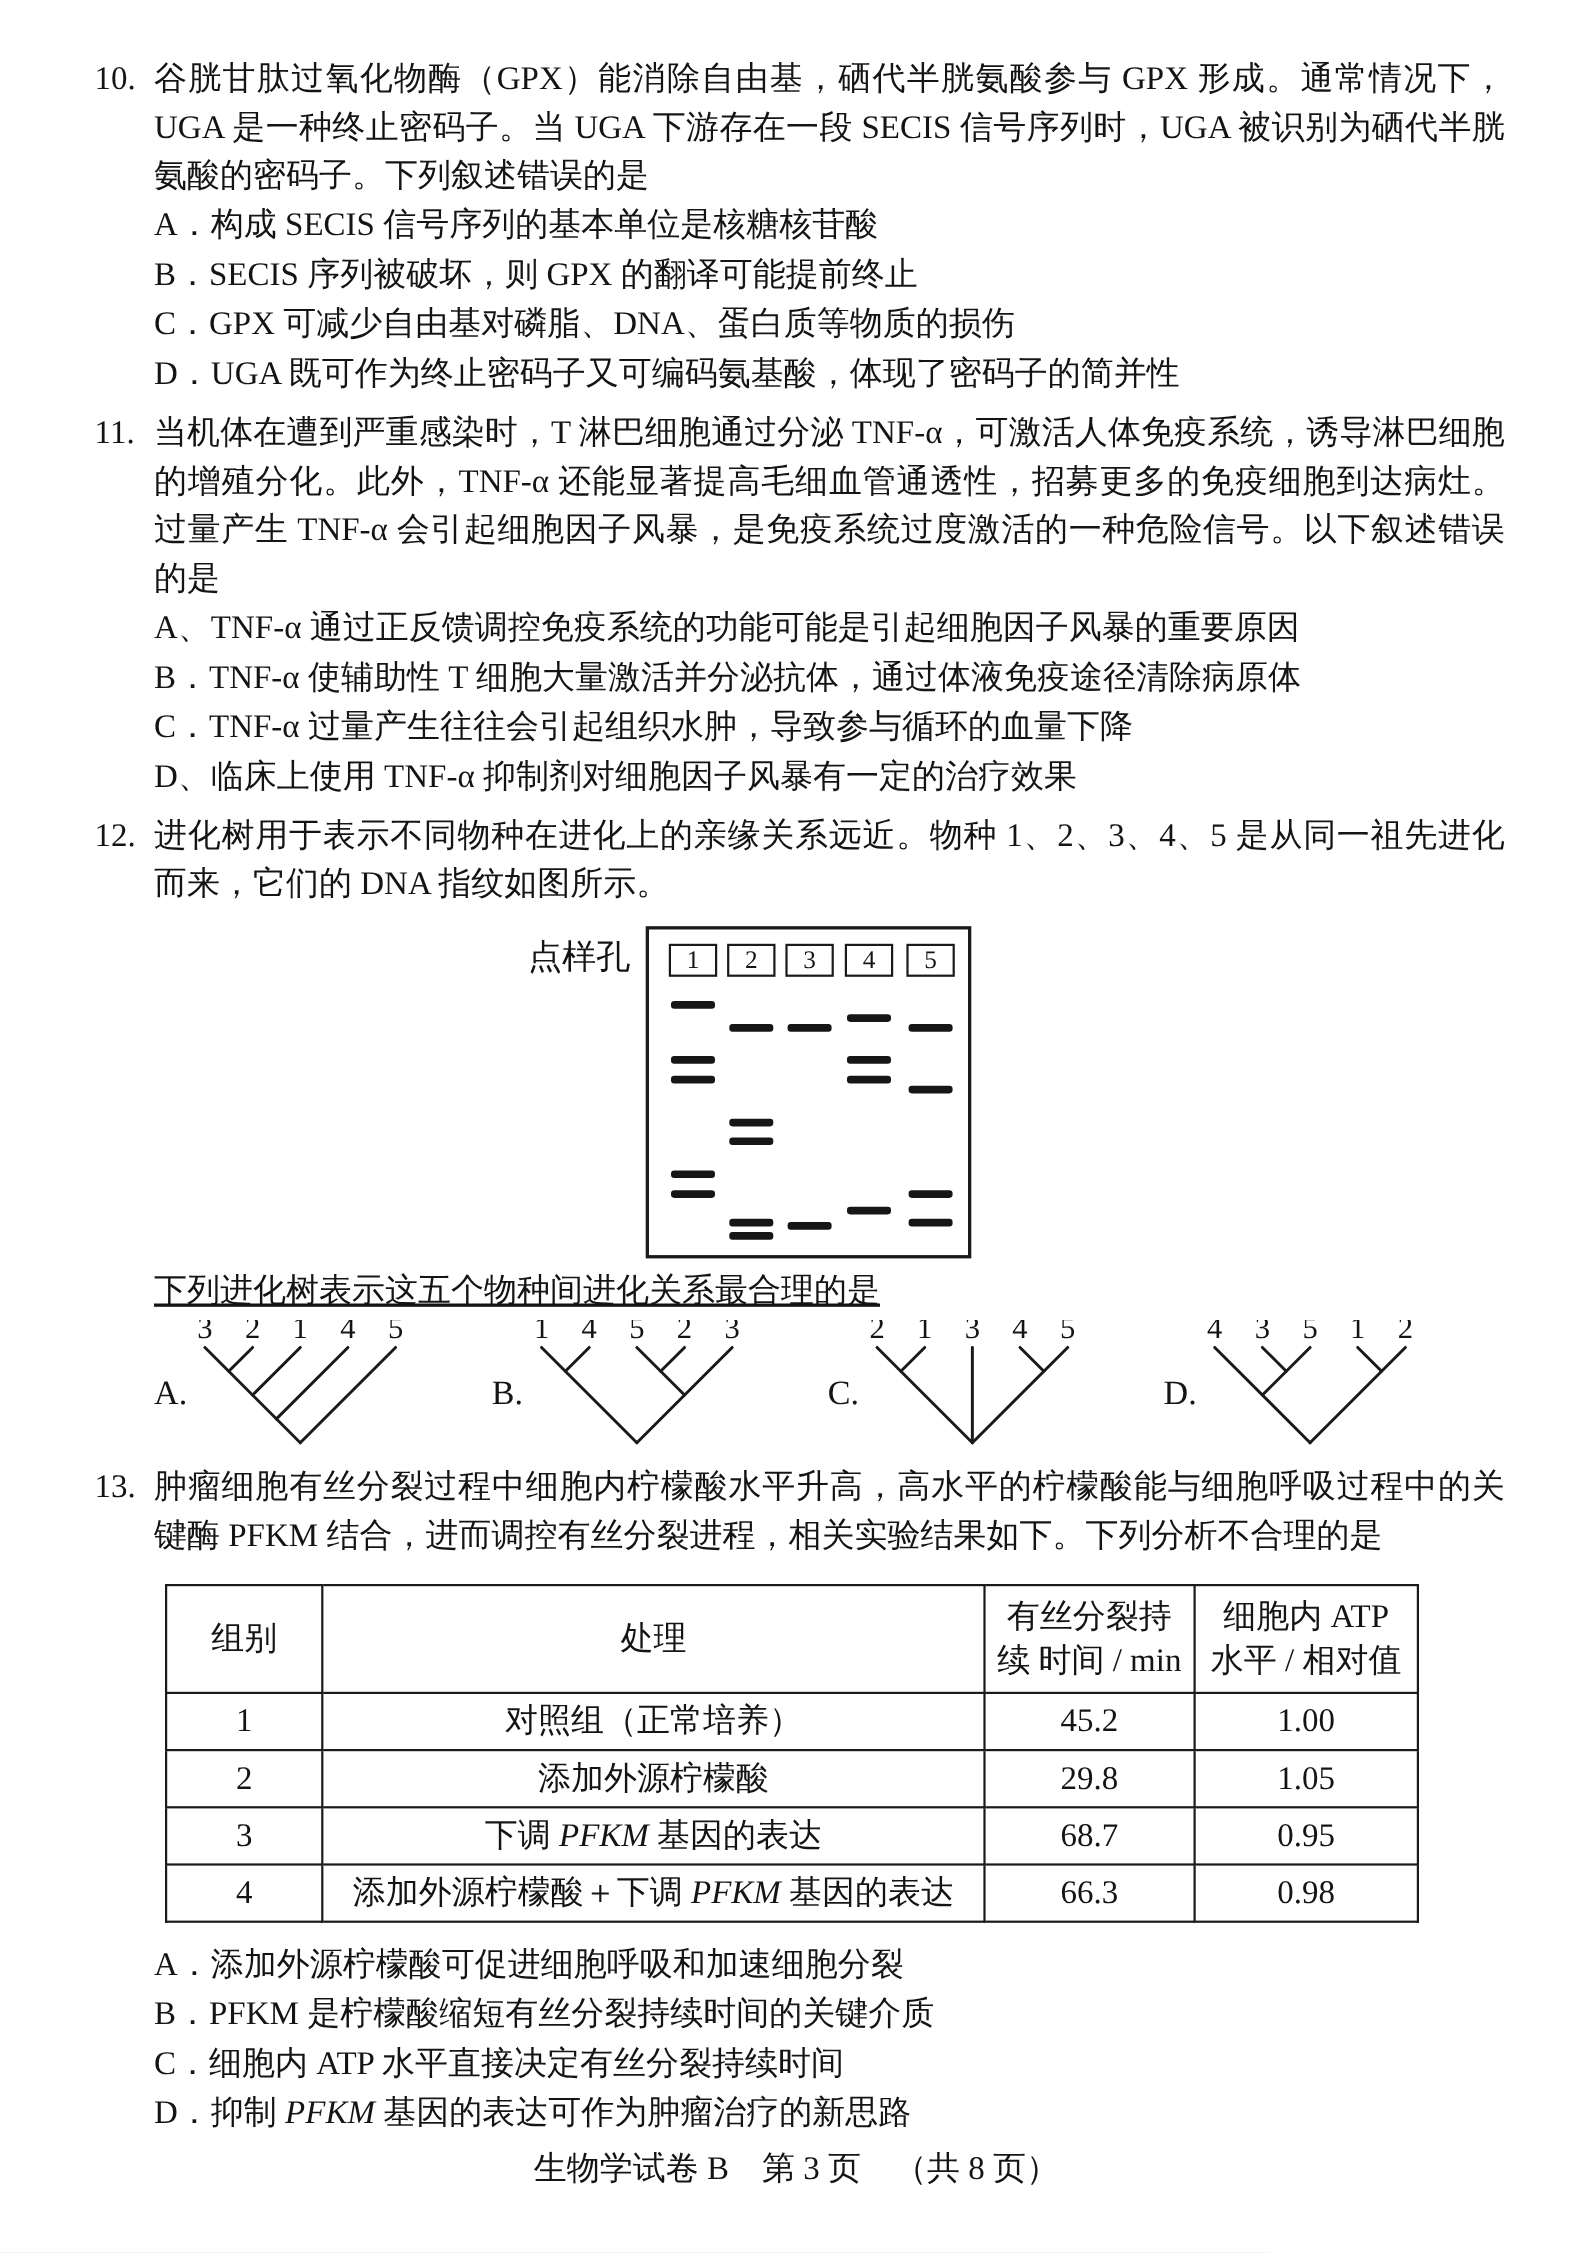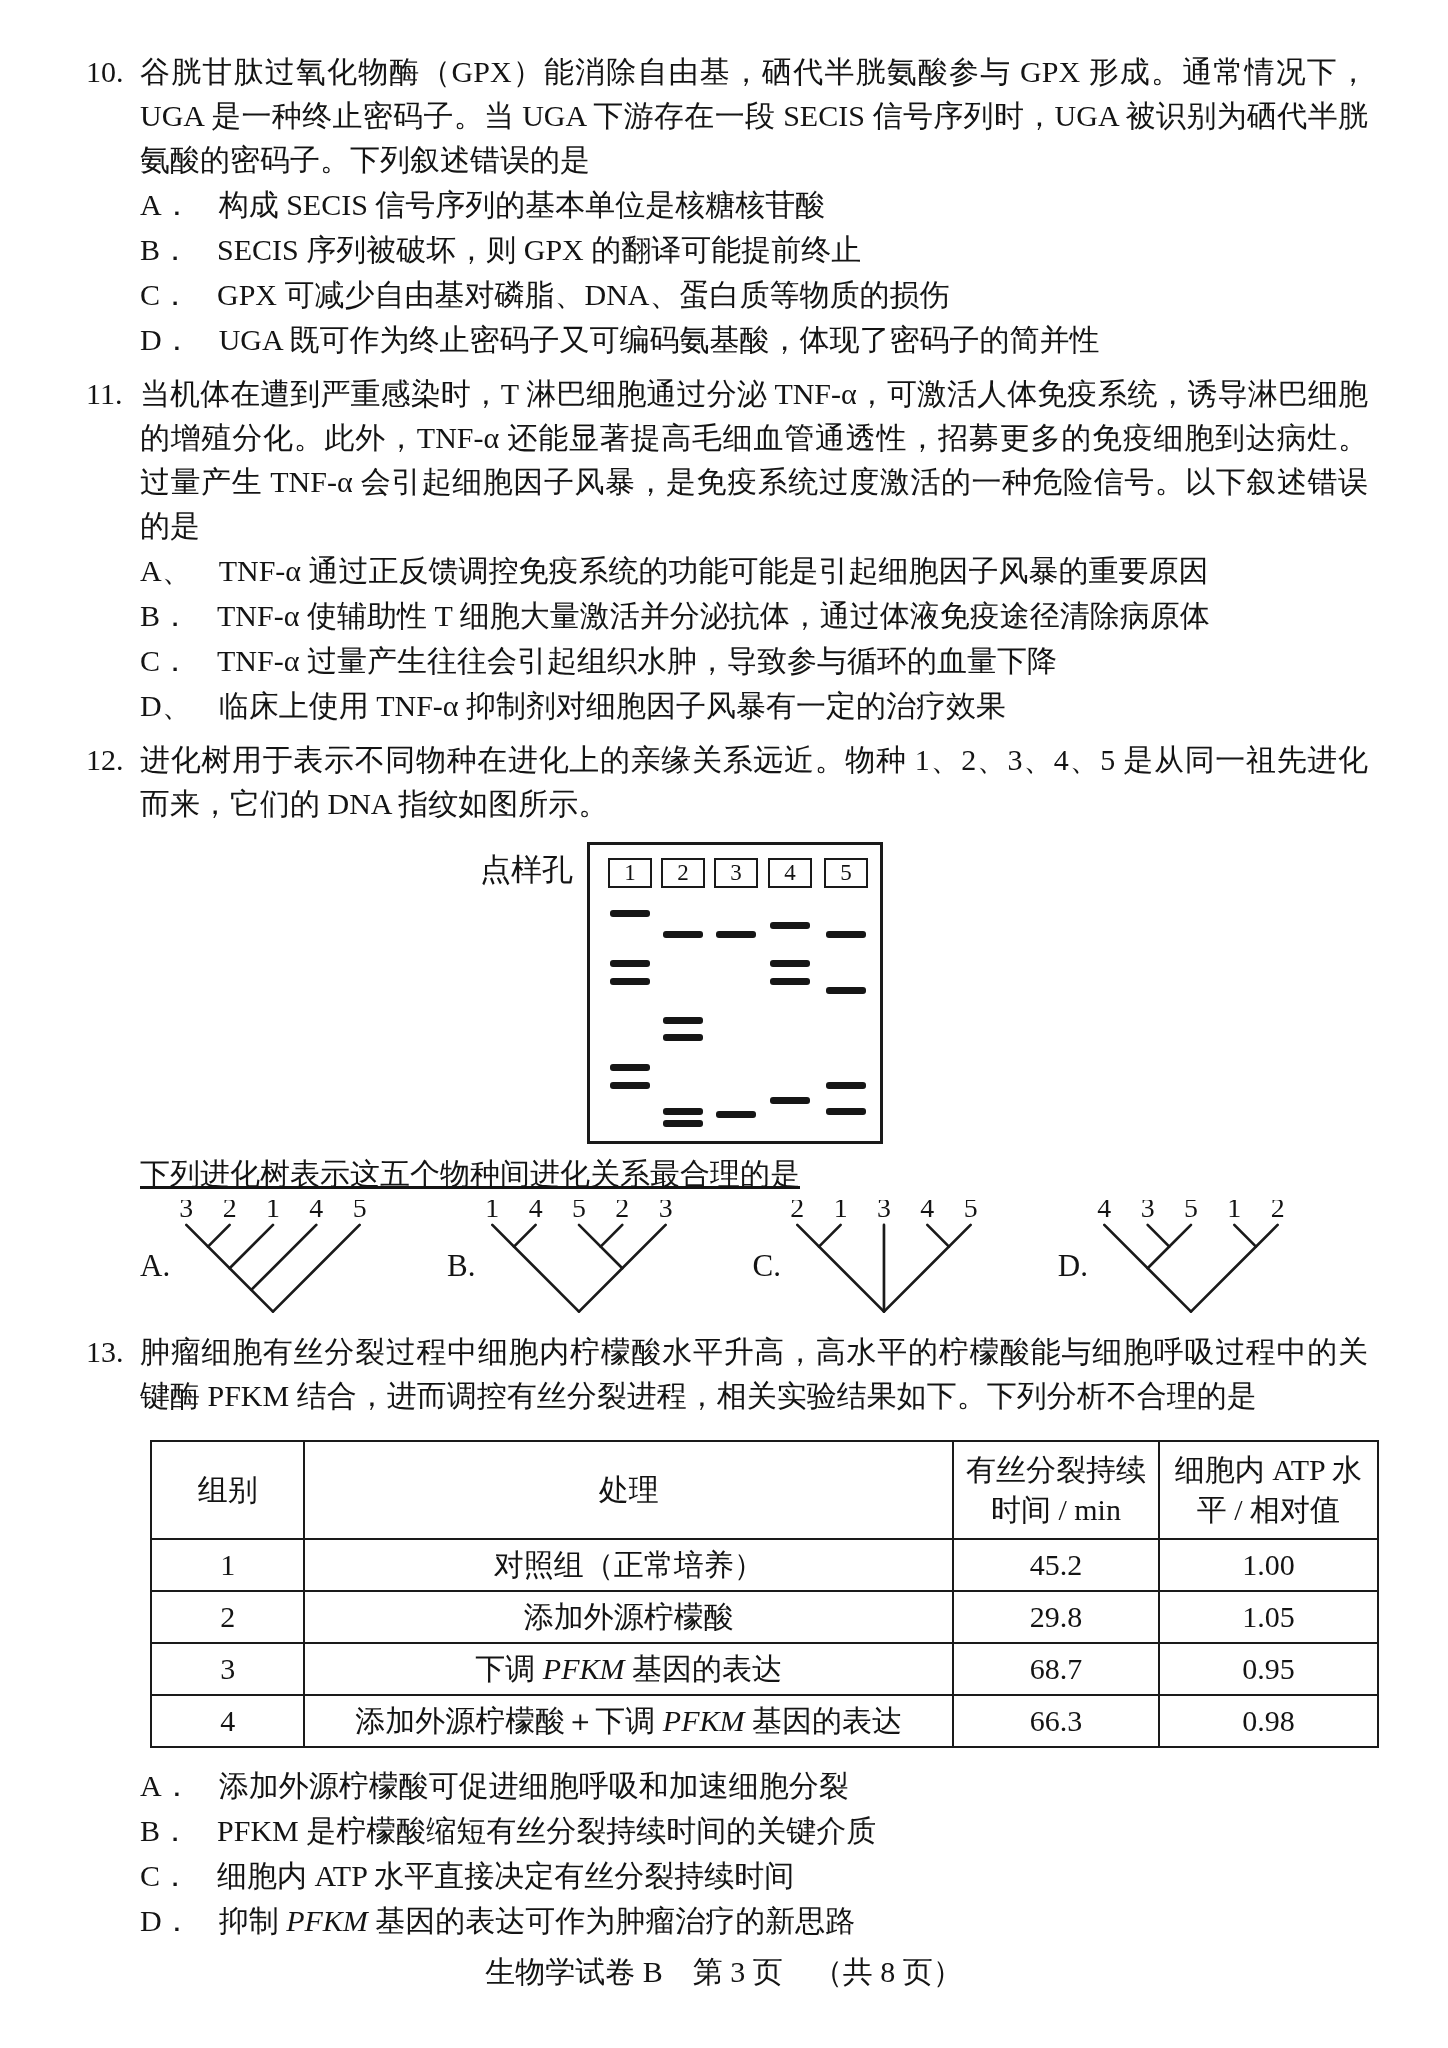--- a/index.html
+++ b/index.html
@@ -16,21 +16,21 @@
   }
   .content { padding:50px 80px 0 86px; }
 
   .q { display:flex; margin-bottom:10px; }
   .qnum { flex:0 0 54px; }
   .qbody { flex:1; min-width:0; }
   .stem { text-align:justify; }
 
   .opt { display:flex; margin-top:1px; }
   .opt-label { flex:0 0 auto; white-space:pre; }
-  .opt-text { flex:1;margin-left:27px; }
+  .opt-text { flex:1; }
 
   .gene { font-style:italic; }
 
   
   .gel-row { display:flex; align-items:flex-start; margin:16px 0 8px 340px; }
   .well-label { font-size:31px; margin:6px 14px 0 0; white-space:nowrap; }
   .gel-box {
     position:relative; width:290px; height:296px;
     border:3px solid #1a1a1a; background:#fff; flex:0 0 auto;
   }
@@ -50,21 +50,21 @@
   .trees { display:flex; justify-content:space-between; width:1150px; margin-top:4px; }
   .tree-opt { display:flex; align-items:flex-start; }
   .tree-letter { margin:44px 6px 0 0; font-size:31px; }
   .tree-svg { display:block; }
   .tip-label { font-size:27px; font-family:"Liberation Serif","DejaVu Serif",serif; fill:#141414; }
   .branch { stroke:#1a1a1a; stroke-width:2.6; stroke-linecap:round; fill:none; }
 
   
   table.results {
     border-collapse:collapse; table-layout:fixed;
-    width:1229px; margin:22px 0 16px 10px;
+    width:1140px; margin:22px 0 16px 10px;
     font-size:30px;
   }
   table.results th, table.results td {
     border:2.5px solid #1a1a1a; text-align:center; vertical-align:middle;
     padding:0 8px; font-weight:normal;
   }
   table.results thead th { height:96px; line-height:40px; }
   table.results tbody td { height:50px; line-height:34px; }
   .col-group { width:140px; } .col-treat { width:592px; }
   .col-time { width:188px; }  .col-atp { width:200px; }

